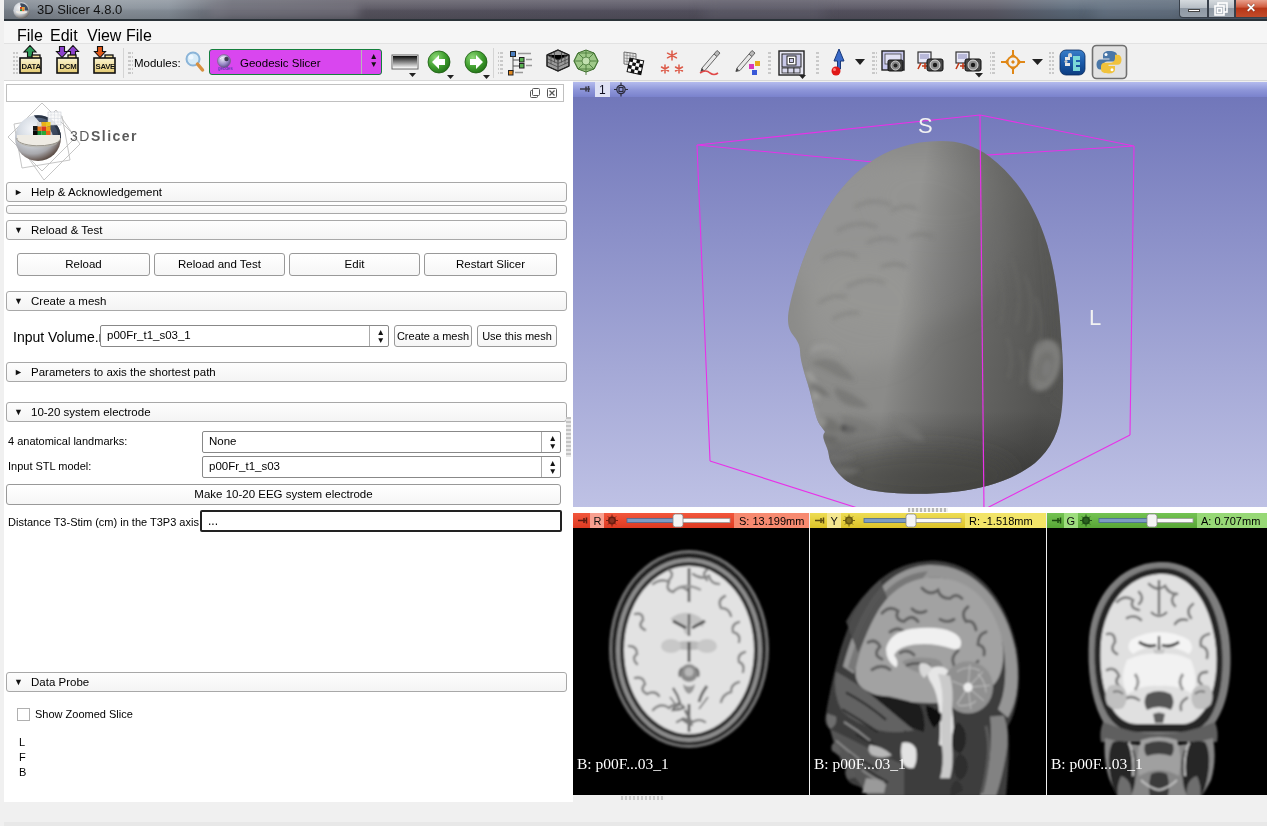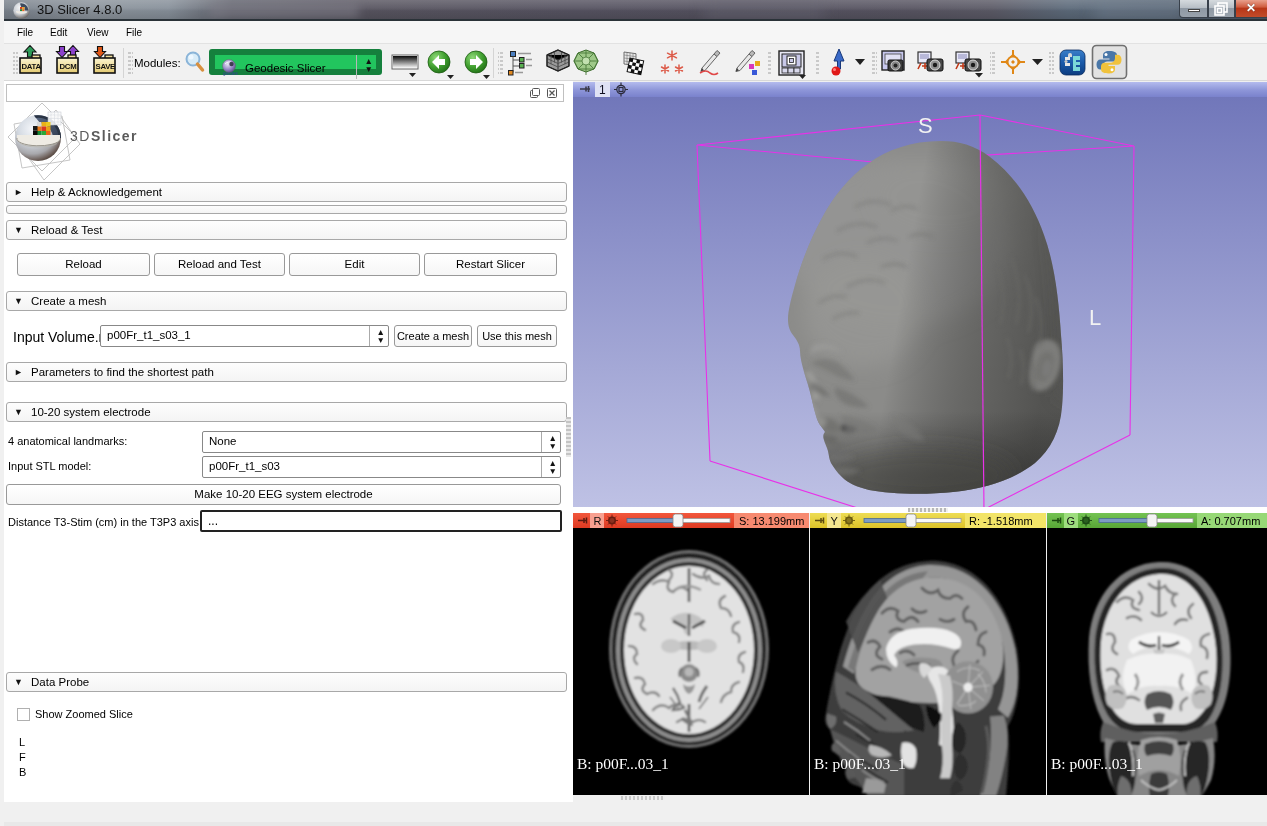--- a/index.html
+++ b/index.html
@@ -23,26 +23,26 @@
   background:linear-gradient(#d5dade 0%,#b8bfc6 45%,#8f99a4 50%,#99a2ac 100%); }
 #btnmax { left:1204px; width:27px;
   background:linear-gradient(#d5dade 0%,#b8bfc6 45%,#8f99a4 50%,#99a2ac 100%); }
 #btnclose { left:1231px; width:34px; border-radius:0 0 3px 0;
   background:linear-gradient(#e8a08c 0%,#d05f42 40%,#b83718 50%,#c14b2a 100%); }
 #btnmin .glyph { position:absolute; left:8px; top:9px; width:12px; height:3px; background:#fff; border:1px solid #444; }
 #btnclose .glyph { position:absolute; left:10px; top:1px; color:#fff; font-weight:bold; font-size:12px; text-shadow:0 0 1px #333; }
 
 
 #menubar { position:absolute; left:0; top:21px; width:1267px; height:23px; background:#f6f6f6; border-bottom:1px solid #e2e2e2; }
-#menubar span { position:absolute; top:6px; font-size:10px; color:#000; }
+#menubar span { position:absolute; top:6px; font-size:16px; color:#000; }
 
 
 #toolbar { position:absolute; left:0; top:44px; width:1267px; height:37px; background:#f1f1f1; border-bottom:1px solid #d8d8d8; }
 #modlabel { position:absolute; left:130px; top:57px; font-size:11.5px; color:#000; }
-#modcombo { position:absolute; left:205px; top:49px; width:173px; height:26px; background:#22c55e; border:6px solid #15803d; border-radius:3px; }
+#modcombo { position:absolute; left:205px; top:49px; width:173px; height:26px; background:#d946ef; border:1px solid #15803d; border-radius:3px; }
 #modcombo .txt { position:absolute; left:30px; top:7px; font-size:11.5px; }
 #modcombo .spin { position:absolute; right:0; top:0; width:20px; height:24px; border-left:1px solid #b8b8b8; }
 .spinarrows { position:absolute; right:3px; top:3px; font-size:8.5px; color:#111; line-height:7.5px; text-align:center; }
 
 
 #leftpanel { position:absolute; left:0; top:81px; width:569px; height:721px; background:#fff; }
 #paneltop { position:absolute; left:2px; top:3px; width:558px; height:18px; background:#fff; border:1px solid #c0c0c0; }
 .sechdr { position:absolute; left:2px; width:561px; height:20px; background:linear-gradient(#fdfdfd,#f4f4f4); border:1px solid #a8a8a8; border-radius:3px; font-size:11.5px; color:#000; }
 .sechdr .arr { position:absolute; left:7px; top:4px; font-size:9px; color:#111; }
 .sechdr .lbl { position:absolute; left:24px; top:3px; }
@@ -439,21 +439,21 @@
     <div class="combo" style="left:96px;top:244px;width:289px">
         <div class="txt">p00Fr_t1_s03_1</div>
         <div class="sp">
           <div class="spinarrows">▲<br>▼</div>
         </div>
       </div>
     <div class="btn" style="left:390px;top:244px;width:78px;height:22px;font-size:11px"><span style="top:4px">Create a mesh</span></div>
     <div class="btn" style="left:473px;top:244px;width:80px;height:22px;font-size:11px"><span style="top:4px">Use this mesh</span></div>
     <div class="sechdr" style="top:281px">
         <span class="arr">►</span>
-        <span class="lbl">Parameters to find the shortest path</span>
+        <span class="lbl">Parameters to axis the shortest path</span>
       </div>
     <div class="sechdr" style="top:321px">
         <span class="arr">▼</span>
         <span class="lbl">10-20 system electrode</span>
       </div>
     <div class="lab" style="left:4px;top:354px">4 anatomical landmarks:</div>
     <div class="combo" style="left:198px;top:350px;width:359px">
         <div class="txt">None</div>
         <div class="sp">
           <div class="spinarrows">▲<br>▼</div>

